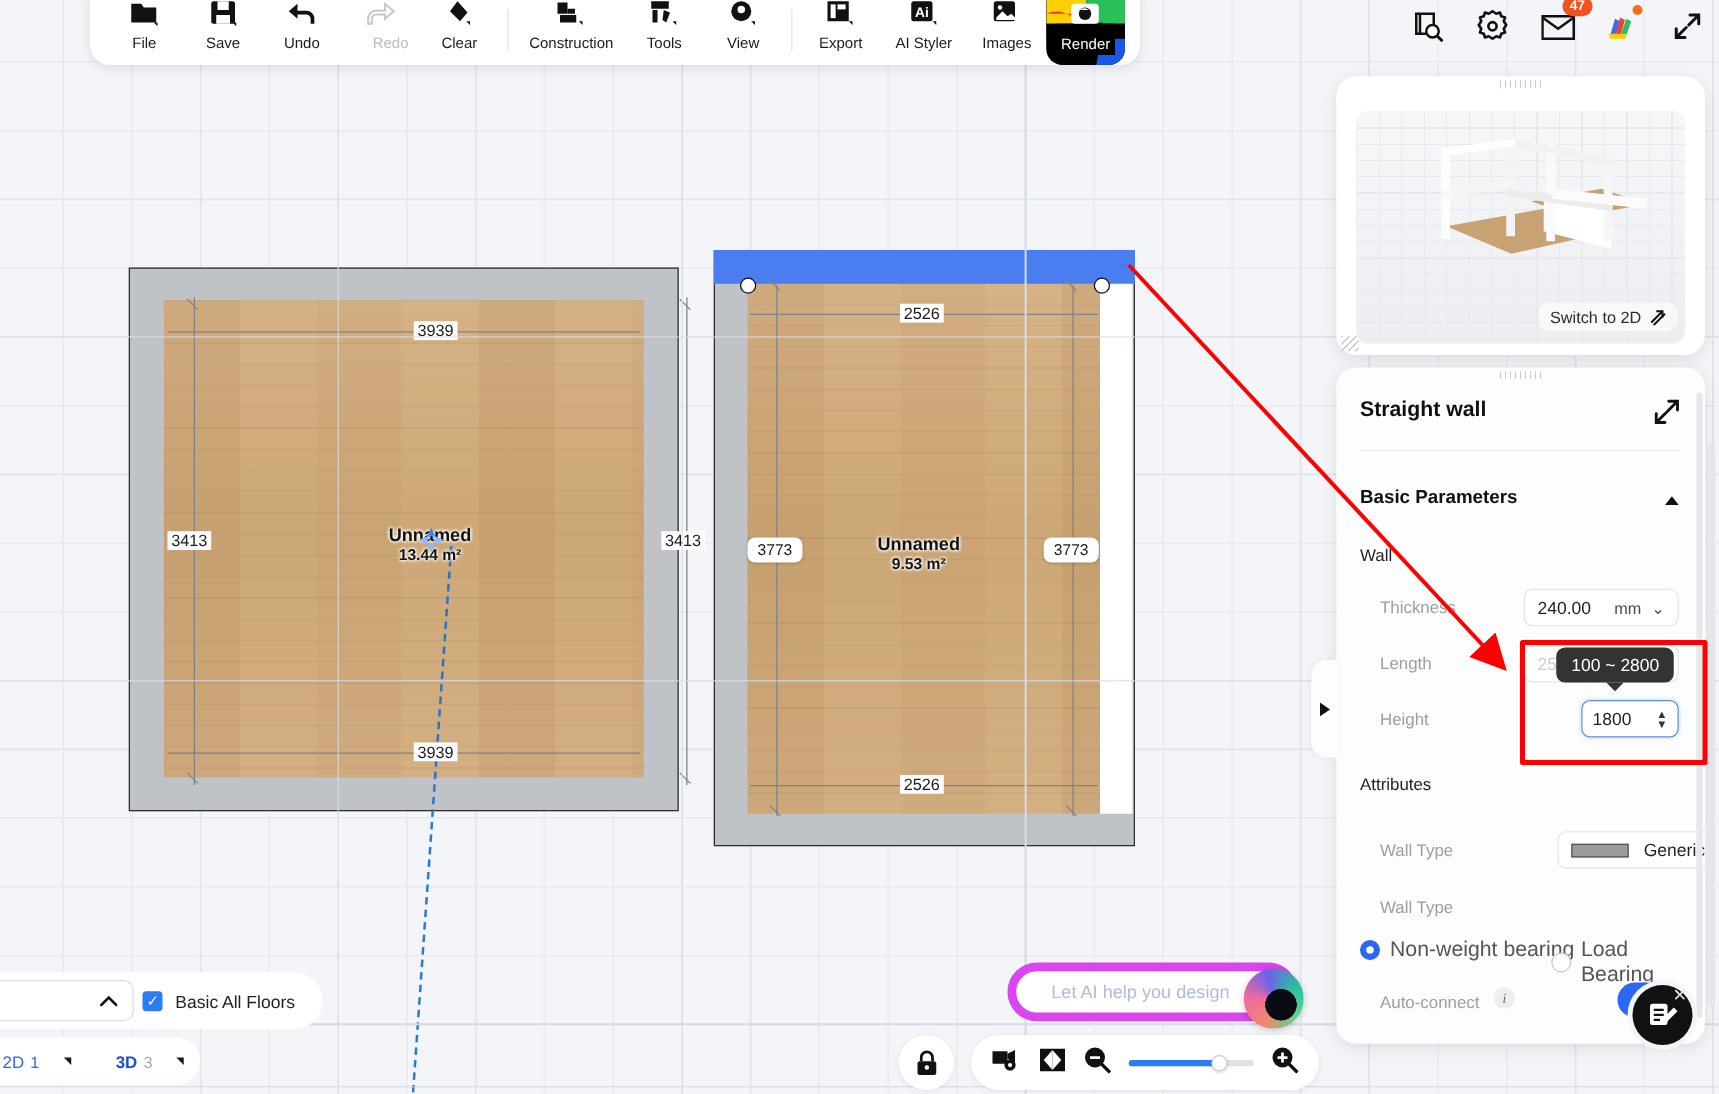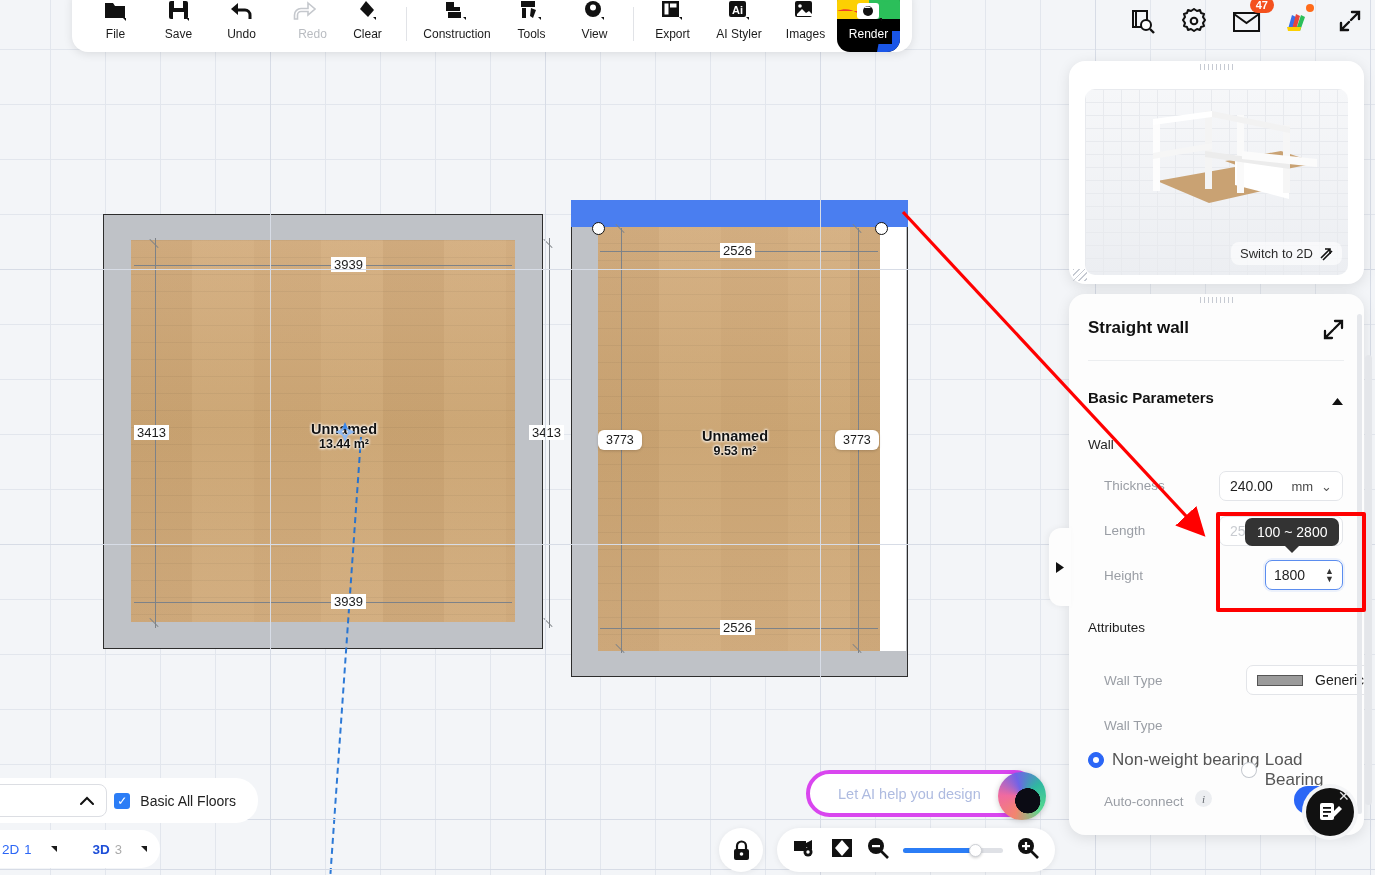--- a/index.html
+++ b/index.html
@@ -217,21 +217,21 @@
     background:#fff; border-radius:19px; display:flex; align-items:center; gap:18px;
     padding-left:120px; font-size:13.5px;
   }
   .fp{ display:flex; align-items:center; gap:5px; cursor:pointer;}
   .fp .num{ font-size:13px;}
   .tri{ width:0;height:0;border-left:6px solid transparent;border-bottom:6px solid #1b1b1b; transform:rotate(-90deg);}
 
   
   #aibar{
     position:absolute; left:806px; top:770px; width:232px; height:47px;
-    background:#fff; border:4px solid #d946ef; border-radius:24px;
+    background:#fff; border:7px solid #d946ef; border-radius:24px;
     display:flex;align-items:center;padding-left:28px; font-size:14.5px; color:#aebbe0;
   }
   .aiorb{
     position:absolute; right:-12px; top:-2px; width:48px;height:48px;border-radius:50%;
     background:
       radial-gradient(circle at 62% 60%, #0b0b14 0 30%, transparent 31%),
       conic-gradient(from 200deg,#f2856f,#f06aa0,#6f63e8,#2fb8a0,#57d98f,#f2856f);
     box-shadow:0 1px 6px rgba(0,0,0,.2);
   }
   #lockbtn{

